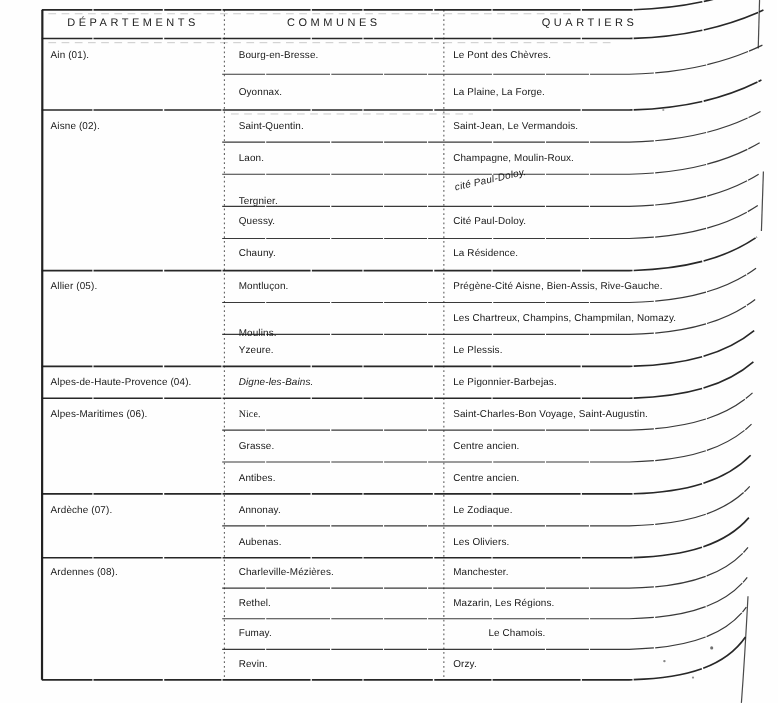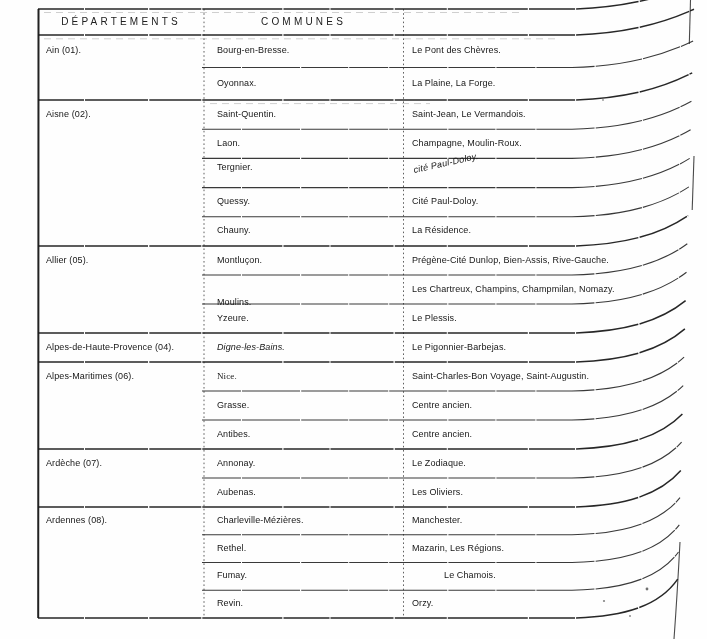--- a/index.html
+++ b/index.html
@@ -79,43 +79,44 @@
       <path d="M 202 478 L 572 478 C 617 477, 657 469, 681.6 442.2" class="thin"></path>
       <path d="M 38 507 L 572 507 C 617 506, 657 498, 680.8 470.6" class="thick"></path>
       <path d="M 202 534.75 L 572 534.75 C 617 533.75, 657 525.75, 680.0 497.7" class="thin"></path>
       <path d="M 202 562.5 L 572 562.5 C 617 561.5, 657 553.5, 679.3 524.8" class="thin"></path>
       <path d="M 202 590.25 L 572 590.25 C 617 589.25, 657 581.25, 678.5 552.0" class="thin"></path>
       <path d="M 38 618 L 572 618 C 617 617, 657 609, 677.7 579.1" class="thick"></path>
     </svg>
 
   <div class="hdr" id="hdr-dept">DÉPARTEMENTS</div>
   <div class="hdr" id="hdr-comm">COMMUNES</div>
+  <div class="hdr" id="hdr-quart">QUARTIERS</div>
 
   <div id="cells-layer">
       <div class="cell" style="left: 46px; top: 45.25px;">Ain (01).</div>
       <div class="cell" style="left: 217px; top: 45.25px;">Bourg-en-Bresse.</div>
       <div class="cell" style="left: 412px; top: 45.25px;">Le Pont des Chèvres.</div>
       <div class="cell" style="left: 217px; top: 77.75px;">Oyonnax.</div>
       <div class="cell" style="left: 412px; top: 77.75px;">La Plaine, La Forge.</div>
       <div class="cell" style="left: 46px; top: 108.6px;">Aisne (02).</div>
       <div class="cell" style="left: 217px; top: 108.6px;">Saint-Quentin.</div>
       <div class="cell" style="left: 412px; top: 108.6px;">Saint-Jean, Le Vermandois.</div>
       <div class="cell" style="left: 217px; top: 137.8px;">Laon.</div>
       <div class="cell" style="left: 412px; top: 137.8px;">Champagne, Moulin-Roux.</div>
-      <div class="cell" style="left: 217px; top: 162px;">Tergnier.</div>
+      <div class="cell" style="left: 217px; top: 177px;">Tergnier.</div>
       <div class="cell qrow" style="left: 412px; top: 167px;">
         <span class="tail">cité Paul-Doloy.</span>
       </div>
       <div class="cell" style="left: 217px; top: 196.2px;">Quessy.</div>
       <div class="cell" style="left: 412px; top: 196.2px;">Cité Paul-Doloy.</div>
       <div class="cell" style="left: 217px; top: 225.4px;">Chauny.</div>
       <div class="cell" style="left: 412px; top: 225.4px;">La Résidence.</div>
       <div class="cell" style="left: 46px; top: 254.5px;">Allier (05).</div>
       <div class="cell" style="left: 217px; top: 254.5px;">Montluçon.</div>
-      <div class="cell" style="left: 412px; top: 254.5px;">Prégène-Cité Dunlop, Bien-Assis, Rive-Gauche.</div>
+      <div class="cell" style="left: 412px; top: 254.5px;">Prégène-Cité Aisne, Bien-Assis, Rive-Gauche.</div>
       <div class="cell" style="left: 217px; top: 285px; margin-top: 12px;">Moulins.</div>
       <div class="cell" style="left: 412px; top: 283.5px;">Les Chartreux, Champins, Champmilan, Nomazy.</div>
       <div class="cell" style="left: 217px; top: 312.5px;">Yzeure.</div>
       <div class="cell" style="left: 412px; top: 312.5px;">Le Plessis.</div>
       <div class="cell" style="left: 46px; top: 341.5px;">Alpes-de-Haute-Provence (04).</div>
       <div class="cell" style="left: 217px; top: 341.5px; font-style: italic;">Digne-les-Bains.</div>
       <div class="cell" style="left: 412px; top: 341.5px;">Le Pigonnier-Barbejas.</div>
       <div class="cell" style="left: 46px; top: 370.5px;">Alpes-Maritimes (06).</div>
       <div class="cell" style="left: 217px; top: 370.5px; font-family: Liberation Serif, serif;">Nice.</div>
       <div class="cell" style="left: 412px; top: 370.5px;">Saint-Charles-Bon Voyage, Saint-Augustin.</div>

